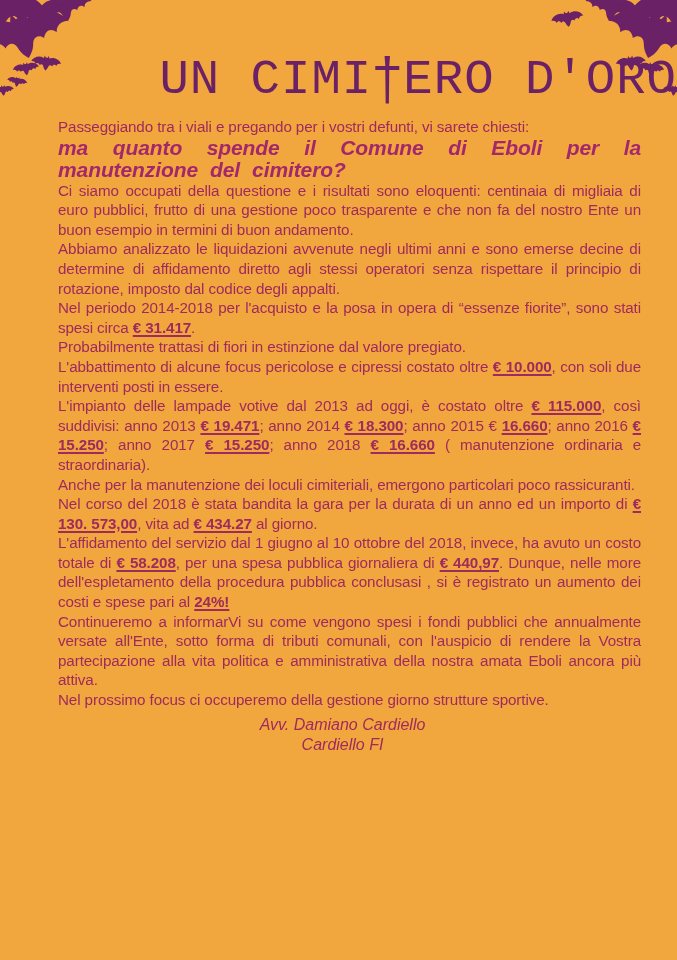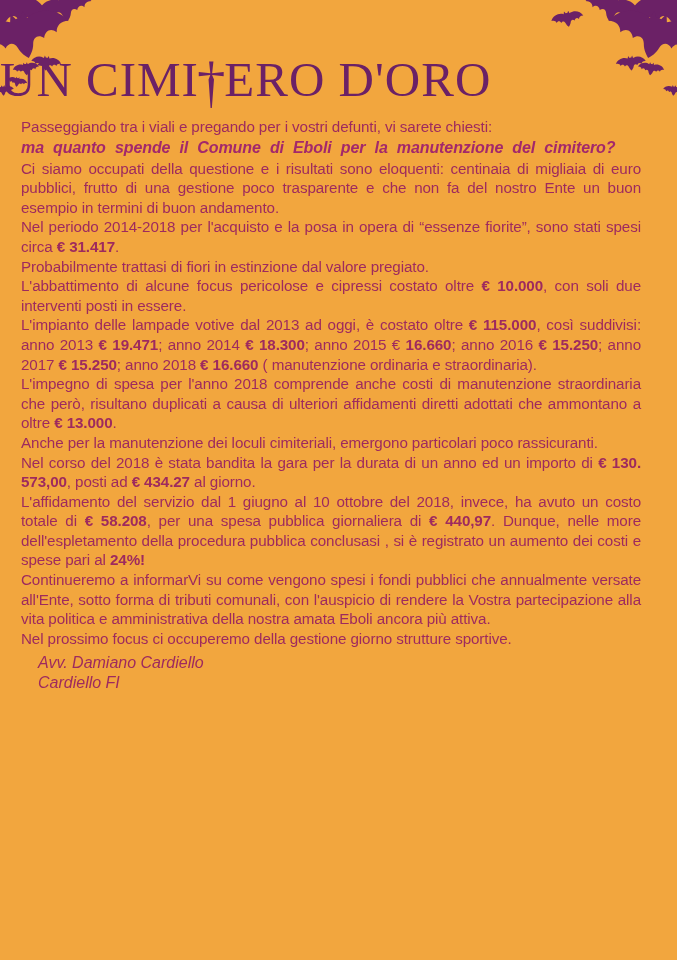--- a/index.html
+++ b/index.html
@@ -18,60 +18,60 @@
     font-family:"Liberation Sans",sans-serif;
   }
   .bats-svg{
     position:absolute;left:0;top:0;width:677px;height:960px;
     pointer-events:none;
   }
   .title{
     position:relative;
     margin:0;
     padding-top:48px;
-    text-align:left;
-    font-family:Liberation Serif, serif;
+    text-align:right;
+    font-family:Liberation Mono, monospace;
     font-weight:400;
     color:var(--ink);
     font-size:49px;
     line-height:64px;
     letter-spacing:1px;
     white-space:nowrap;
   }
   .cross{
     display:inline-block;
     font-size:1.16em;
     line-height:0;
     vertical-align:-0.09em;
     margin:0 -2px;
   }
   .content{
     position:relative;
-    margin:5px 36px 0 21px;
+    margin:5px 36px 0 58px;
     color:var(--text);
     font-size:15.2px;
     line-height:19.6px;
     text-align:justify;
     letter-spacing:-0.1px;
   }
   .content p{margin:0;}
   .content p.lead{
     color:var(--lead);
     font-weight:bold;
     font-style:italic;
-    font-size:16px;
+    font-size:21px;
     line-height:22px;
     word-spacing:0.30em;
   }
   .b{font-weight:bold;}
-  .u{text-underline-offset:2px;text-decoration-thickness:1.5px;}
+  .u{text-decoration:underline;text-underline-offset:2px;text-decoration-thickness:1.5px;}
   .signature{
     position:relative;
     margin:5px 30px 0 38px;
-    text-align:left;
+    text-align:center;
     font-style:italic;
     color:var(--text);
     font-size:16px;
     line-height:20px;
   }
 </style>
 </head>
 <body>
 
 <div class="page">
@@ -99,27 +99,27 @@
       <use href="#bat" transform="translate(685,86) rotate(5) scale(-0.18,0.18)"></use>
     </g>
   </svg>
 
   <h1 class="title"><span>UN CIMI</span><span class="cross">†</span><span>ERO D'ORO</span></h1>
 
   <div class="content">
       <p><span>Passeggiando tra i viali e pregando per i vostri defunti, vi sarete chiesti:</span></p>
       <p class="lead"><span>ma quanto spende il Comune di Eboli per la manutenzione del cimitero?</span></p>
       <p><span>Ci siamo occupati della questione e i risultati sono eloquenti: centinaia di migliaia di euro pubblici, frutto di una gestione poco trasparente e che non fa del nostro Ente un buon esempio in termini di buon andamento.</span></p>
+      <p><span>Abbiamo analizzato le liquidazioni avvenute negli ultimi anni e sono emerse decine di determine di affidamento diretto agli stessi operatori senza rispettare il principio di rotazione, imposto dal codice degli appalti.</span></p>
       <p><span>Nel periodo 2014-2018 per l'acquisto e la posa in opera di “essenze fiorite”, sono stati spesi circa </span><span class="b u">€ 31.417</span><span>.</span></p>
       <p><span>Probabilmente trattasi di fiori in estinzione dal valore pregiato.</span></p>
       <p><span>L'abbattimento di alcune focus pericolose e cipressi costato oltre </span><span class="b u">€ 10.000</span><span>, con soli due interventi posti in essere.</span></p>
       <p><span>L'impianto delle lampade votive dal 2013 ad oggi, è costato oltre </span><span class="b u">€ 115.000</span><span>, così suddivisi: anno 2013 </span><span class="b u">€ 19.471</span><span>; anno 2014 </span><span class="b u">€ 18.300</span><span>; anno 2015 € </span><span class="b u">16.660</span><span>;  anno 2016 </span><span class="b u">€ 15.250</span><span>; anno 2017 </span><span class="b u">€ 15.250</span><span>; anno 2018 </span><span class="b u">€ 16.660</span><span> ( manutenzione ordinaria e straordinaria).</span></p>
-      <p><span>L'impegno di spesa per l'anno 2018 comprende anche costi di manutenzione straordinaria che però, risultano duplicati a causa di ulteriori affidamenti diretti adottati che ammontano a oltre </span><span class="b u">€ 13.000</span><span>.</span></p>
       <p><span>Anche per la manutenzione dei loculi cimiteriali, emergono particolari poco rassicuranti.</span></p>
-      <p><span>Nel corso del 2018 è stata bandita la gara per la durata di un anno ed un importo di </span><span class="b u">€ 130. 573,00</span><span>, posti ad </span><span class="b u">€ 434.27</span><span> al giorno.</span></p>
+      <p><span>Nel corso del 2018 è stata bandita la gara per la durata di un anno ed un importo di </span><span class="b u">€ 130. 573,00</span><span>, vita ad </span><span class="b u">€ 434.27</span><span> al giorno.</span></p>
       <p><span>L'affidamento del servizio dal 1 giugno al 10 ottobre del 2018, invece, ha avuto un costo totale di </span><span class="b u">€ 58.208</span><span>,  per una spesa pubblica giornaliera di </span><span class="b u">€ 440,97</span><span>. Dunque, nelle more dell'espletamento della procedura pubblica conclusasi , si è registrato un aumento dei costi e spese pari al </span><span class="b u">24%!</span></p>
       <p><span>Continueremo a informarVi su come vengono spesi i fondi pubblici che annualmente versate all'Ente, sotto forma di tributi comunali, con l'auspicio di rendere la Vostra partecipazione alla vita politica e amministrativa della nostra amata Eboli ancora più attiva.</span></p>
       <p><span>Nel prossimo focus ci occuperemo della gestione giorno strutture sportive.</span></p>
     </div>
 
   <div class="signature">
     <div>Avv. Damiano Cardiello</div>
     <div>Cardiello FI</div>
   </div>
 

